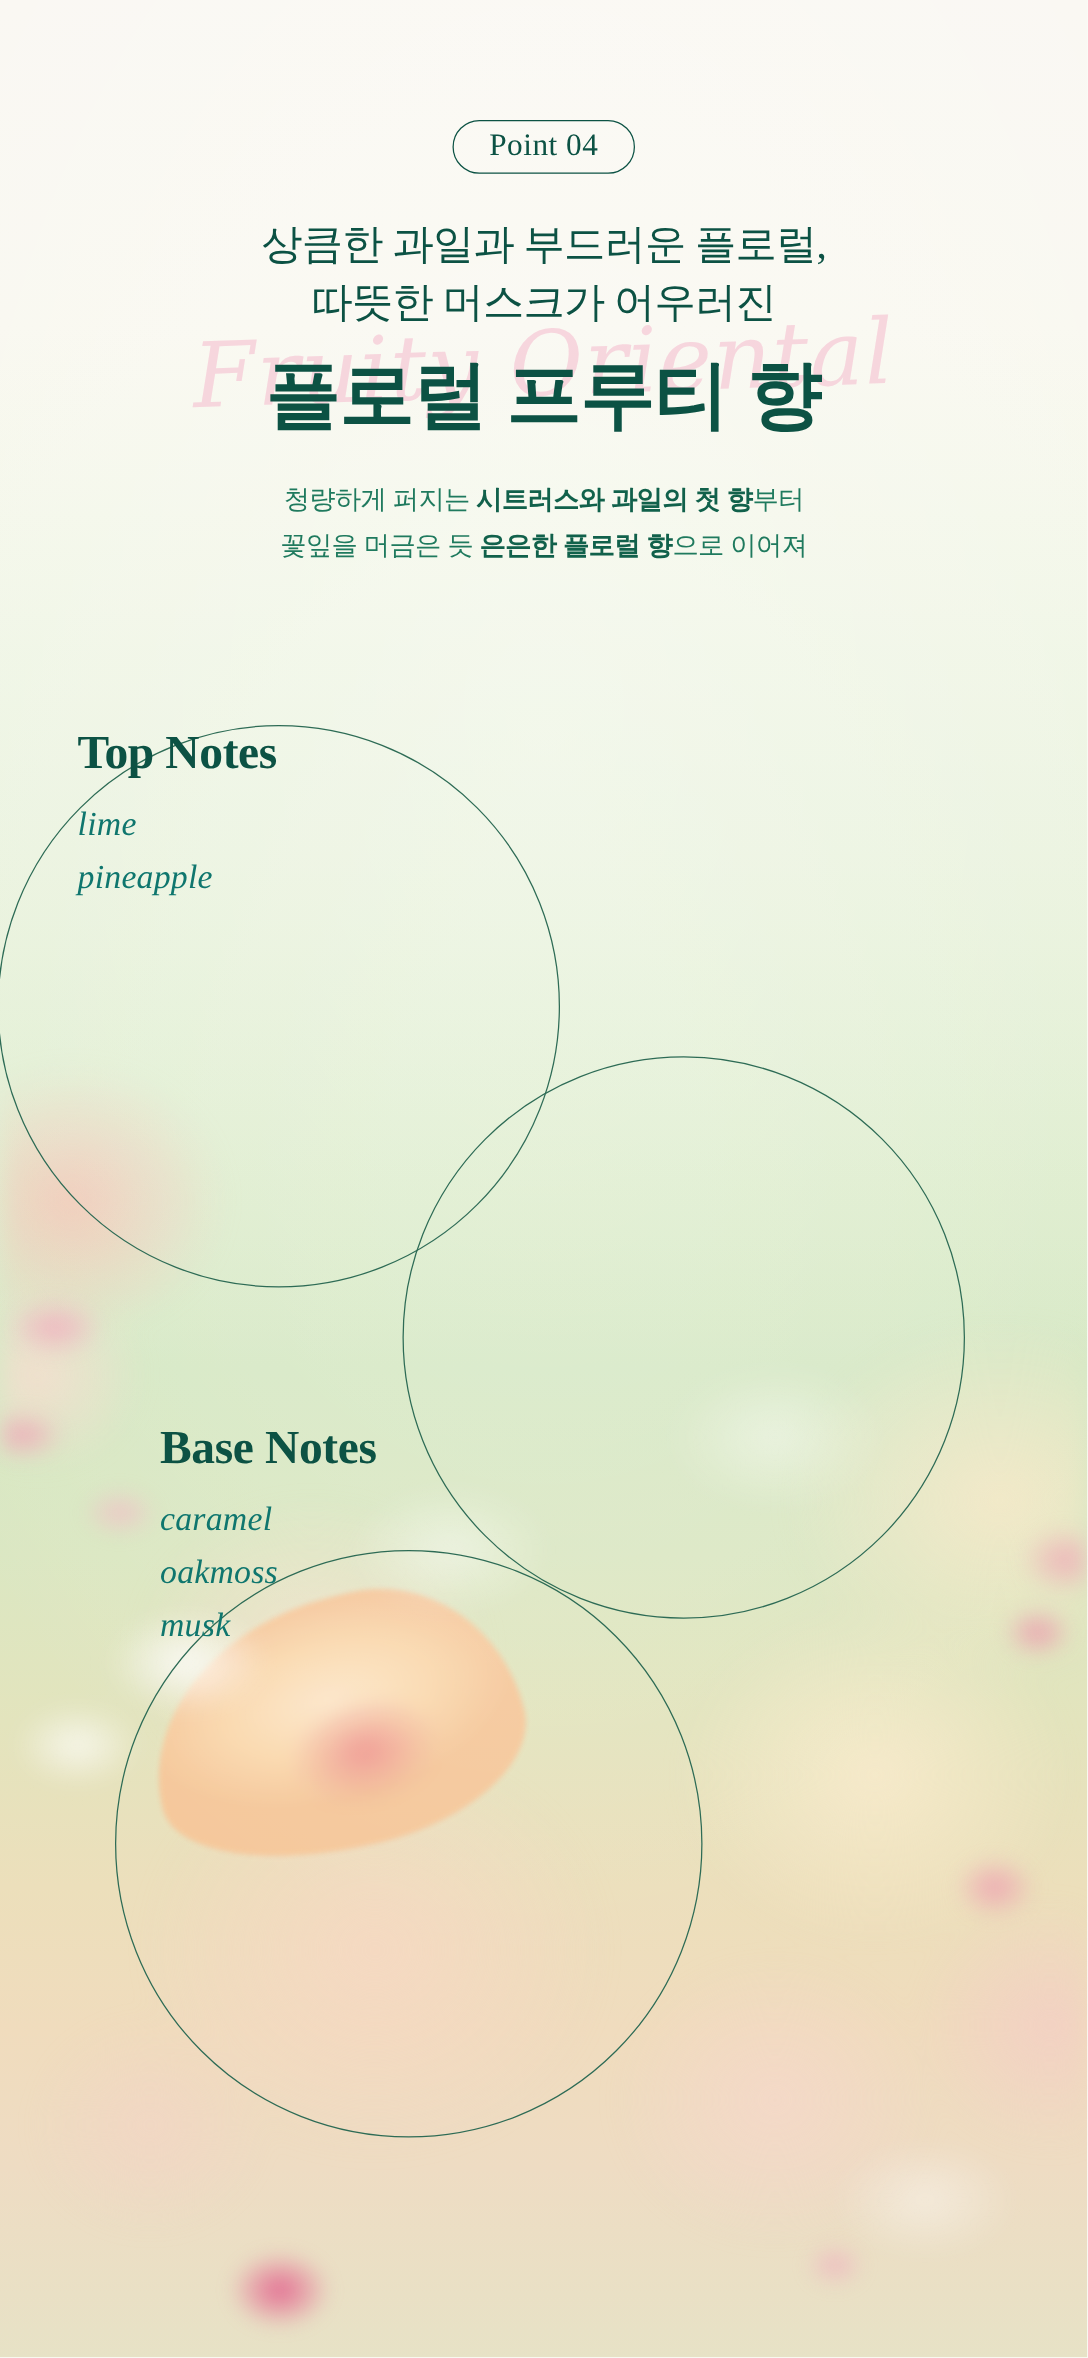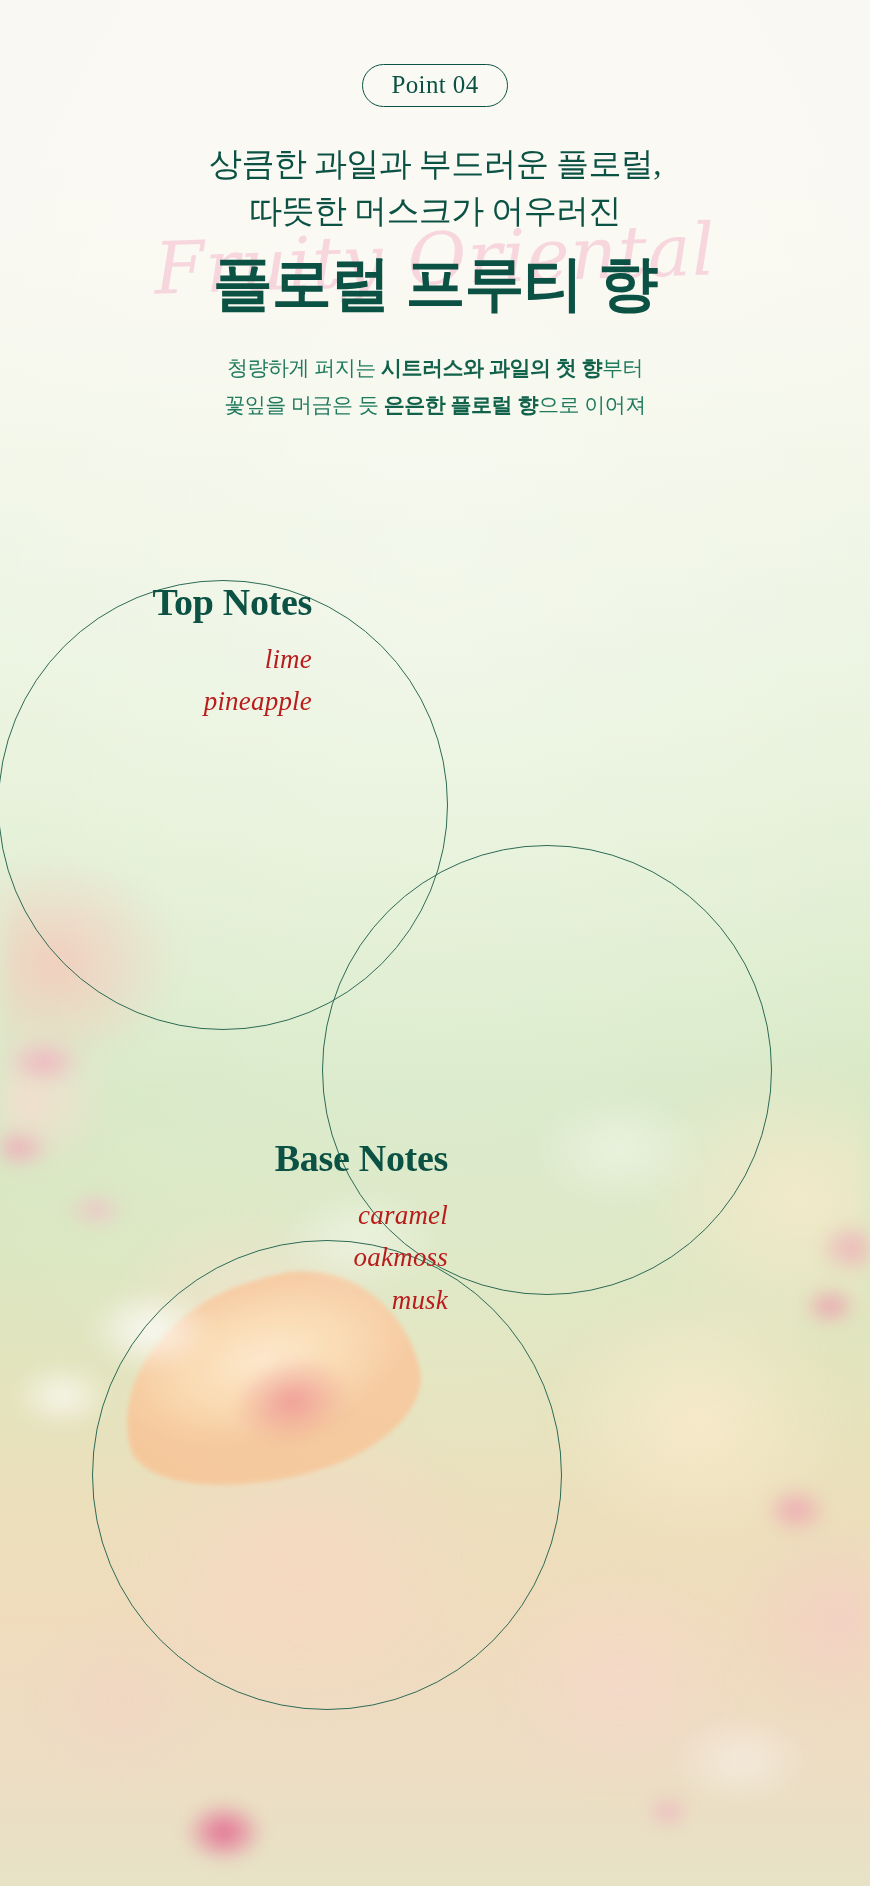--- a/index.html
+++ b/index.html
@@ -147,21 +147,21 @@
 
   
   .content {
     position: relative;
     z-index: 5;
   }
 
   
   .point-badge-wrap {
     text-align: center;
-    padding-top: 64px;
+    padding-top: 96px;
   }
   .point-badge {
     display: inline-block;
     border: 1.6px solid #0c5244;
     border-radius: 999px;
     padding: 7px 28px 9px;
     color: #0c5244;
     font-family: "Liberation Serif", serif;
     font-size: 25px;
     letter-spacing: 0.4px;
@@ -240,39 +240,39 @@
     pointer-events: auto;
     background: rgba(255,255,255,0.02);
   }
   .circle-top    { left: -2px;  top: 580px;  width: 450px; height: 450px; }
   .circle-middle { left: 322px; top: 845px;  width: 450px; height: 450px; }
   .circle-base   { left: 92px;  top: 1240px; width: 470px; height: 470px; }
 
   .note-group {
     position: absolute;
     z-index: 6;
-    text-align: right;
+    text-align: left;
     color: #0c5244;
     pointer-events: auto;
   }
   .note-title {
     font-family: "Liberation Serif", serif;
     font-weight: 700;
     font-size: 38px;
     letter-spacing: -0.3px;
     line-height: 1.1;
     color: #0c5244;
     margin-bottom: 14px;
   }
   .note-item {
     font-family: "Liberation Serif", serif;
     font-style: italic;
     font-size: 27px;
     line-height: 1.58;
-    color: #b91c1c;
+    color: #0f766e;
     letter-spacing: 0.2px;
   }
 
   .notes-top    { left: 62px;  top: 582px;  width: 250px; }
   .notes-middle { left: 382px; top: 795px;  width: 330px; }
   .notes-base   { left: 128px; top: 1138px; width: 320px; }
 </style>
 </head>
 <body>
 

